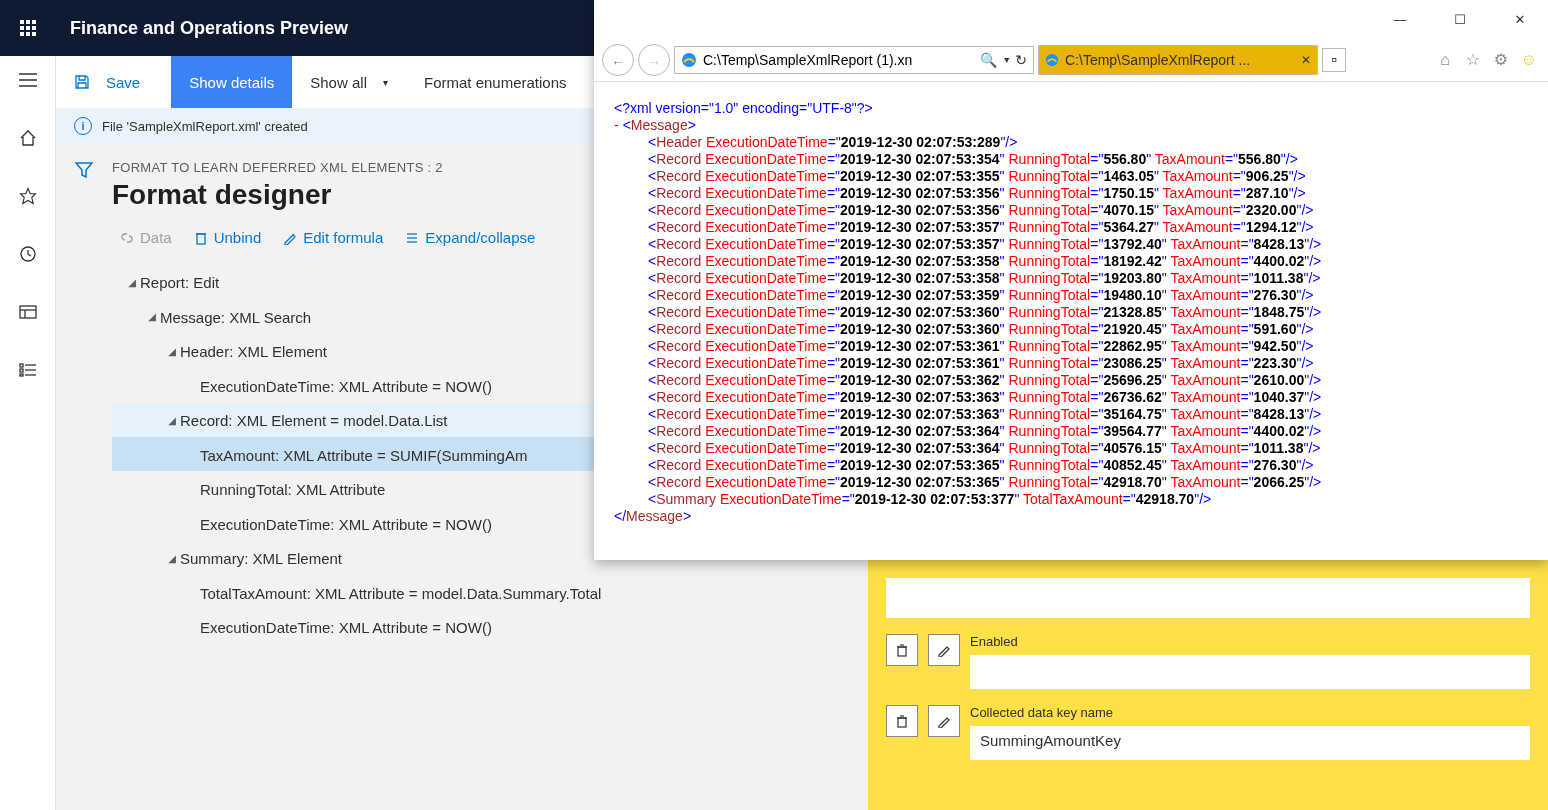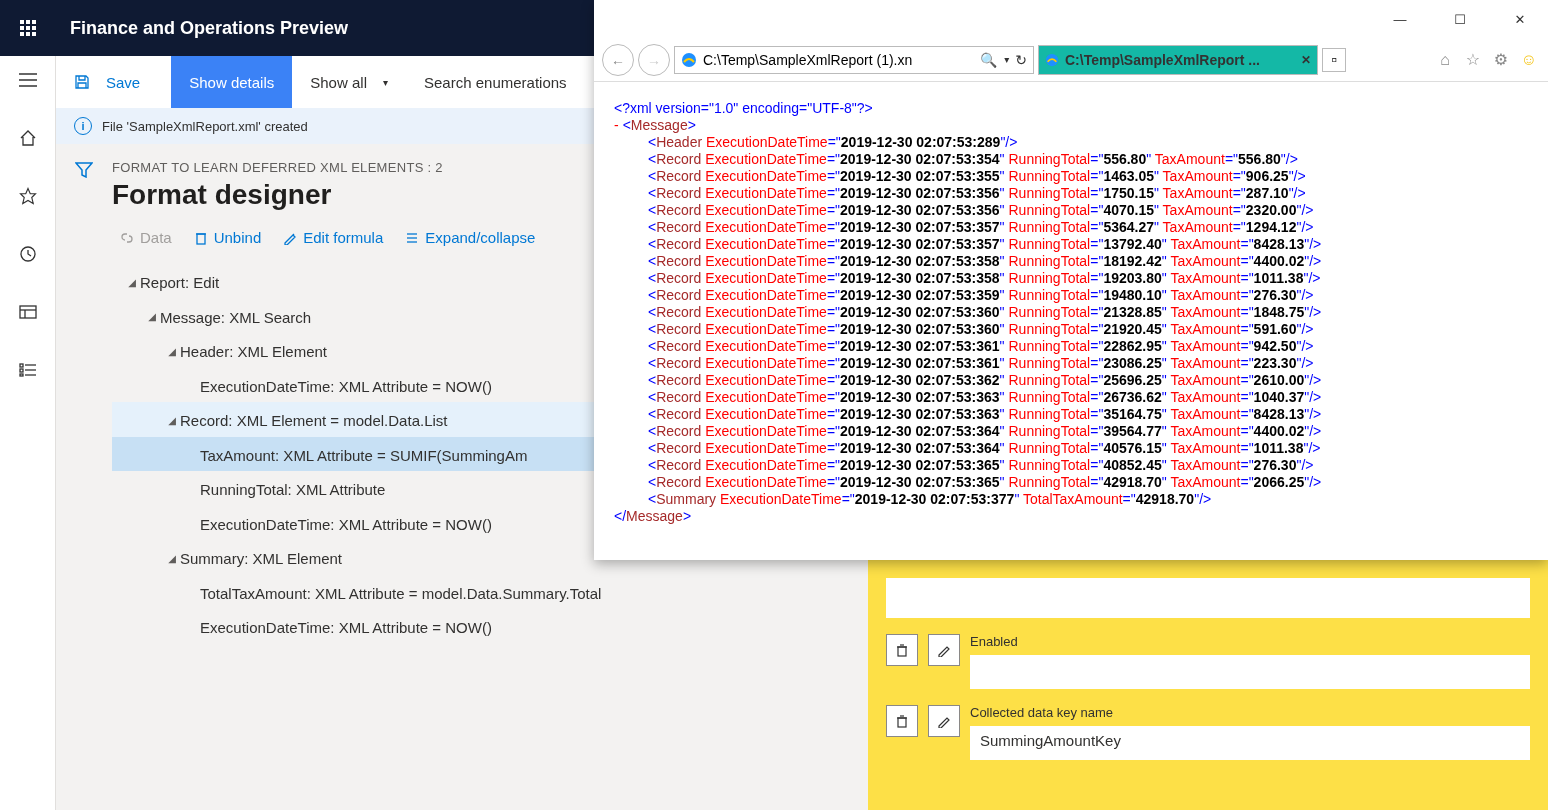--- a/index.html
+++ b/index.html
@@ -62,21 +62,21 @@
 
 
 .ie-window { position: absolute; left: 594px; top: 0; right: 0; height: 560px; background: #fff; box-shadow: 0 4px 12px rgba(0,0,0,0.3); display: flex; flex-direction: column; }
 .ie-titlebar { height: 38px; display: flex; align-items: center; justify-content: flex-end; padding-right: 12px; gap: 28px; background: #fff; }
 .ie-titlebar .win-btn { width: 32px; height: 32px; display: flex; align-items: center; justify-content: center; font-size: 13px; color: #333; }
 .ie-toolbar { height: 44px; display: flex; align-items: center; padding: 0 8px; border-bottom: 1px solid #ddd; gap: 4px; background: #fff; }
 .ie-nav-btn { width: 32px; height: 32px; border: 1px solid #bbb; border-radius: 50%; display: flex; align-items: center; justify-content: center; color: #888; font-size: 14px; }
 .ie-addr { flex: 0 0 360px; height: 28px; border: 1px solid #bbb; display: flex; align-items: center; padding: 0 6px; font-size: 14px; color: #333; gap: 6px; }
 .ie-addr .ie-logo { width: 16px; height: 16px; }
 .ie-addr input { border: none; flex: 1; font-size: 14px; outline: none; }
-.ie-tab { flex: 0 0 280px; height: 30px; border: 1px solid #bbb; background: #14b8a6; display: flex; align-items: center; padding: 0 6px; font-size: 14px; color: #333; gap: 6px; font-weight: bold; }
+.ie-tab { flex: 0 0 280px; height: 30px; border: 1px solid #bbb; background: #eab308; display: flex; align-items: center; padding: 0 6px; font-size: 14px; color: #333; gap: 6px; }
 .ie-right-icons { display: flex; gap: 6px; margin-left: auto; align-items: center; color: #888; }
 .ie-right-icons span { width: 22px; height: 22px; display: flex; align-items: center; justify-content: center; font-size: 16px; }
 .ie-body { flex: 1; padding: 18px 20px; font-family: Consolas, monospace; font-size: 14px; line-height: 17px; overflow: hidden; background: #fff; }
 .xml-line { white-space: nowrap; }
 .xml-decl { color: #0000ff; }
 .xml-tag { color: #a52a2a; }
 .xml-attr-name { color: #ff0000; }
 .xml-attr-val { color: #000; font-weight: bold; }
 .xml-punct { color: #0000ff; }
 .xml-minus { color: #ff0000; padding-right: 4px; }
@@ -163,21 +163,21 @@
     <span>Save</span>
   </div>
   <div class="cmd active">
       <span>Show details</span>
     </div>
   <div class="cmd">
       <span>Show all</span>
       <span class="chev">▾</span>
     </div>
   <div class="cmd">
-      <span>Search enumerations</span>
+      <span>Format enumerations</span>
     </div>
   <div class="cmd">
       <span>M</span>
     </div>
 </div>
 
 <div class="info-bar">
   <div class="info-icon">i</div>
   <span>File 'SampleXmlReport.xml' created</span>
 </div>

